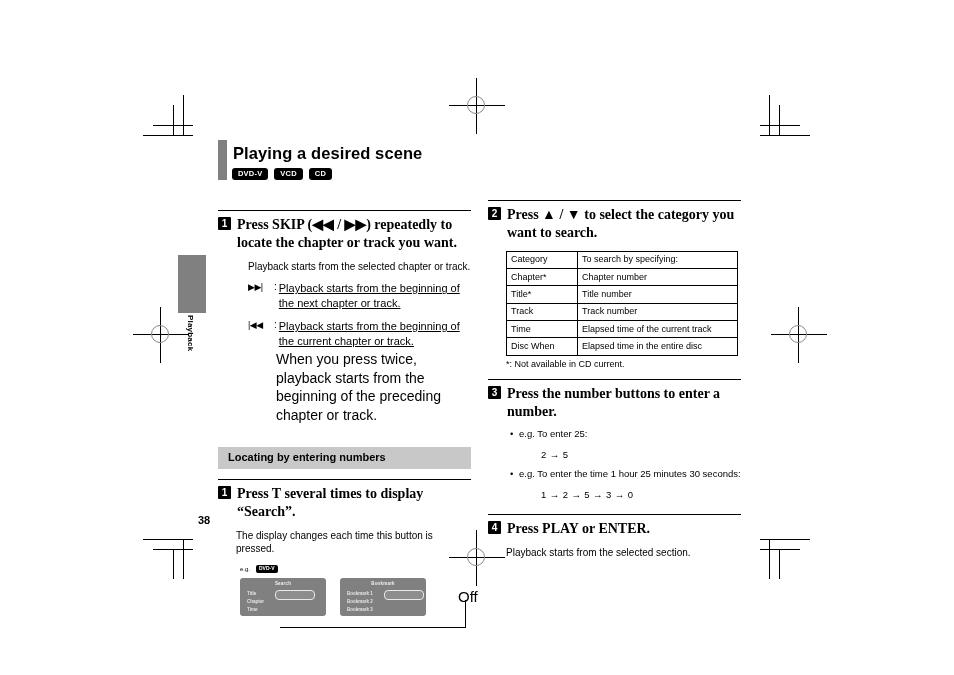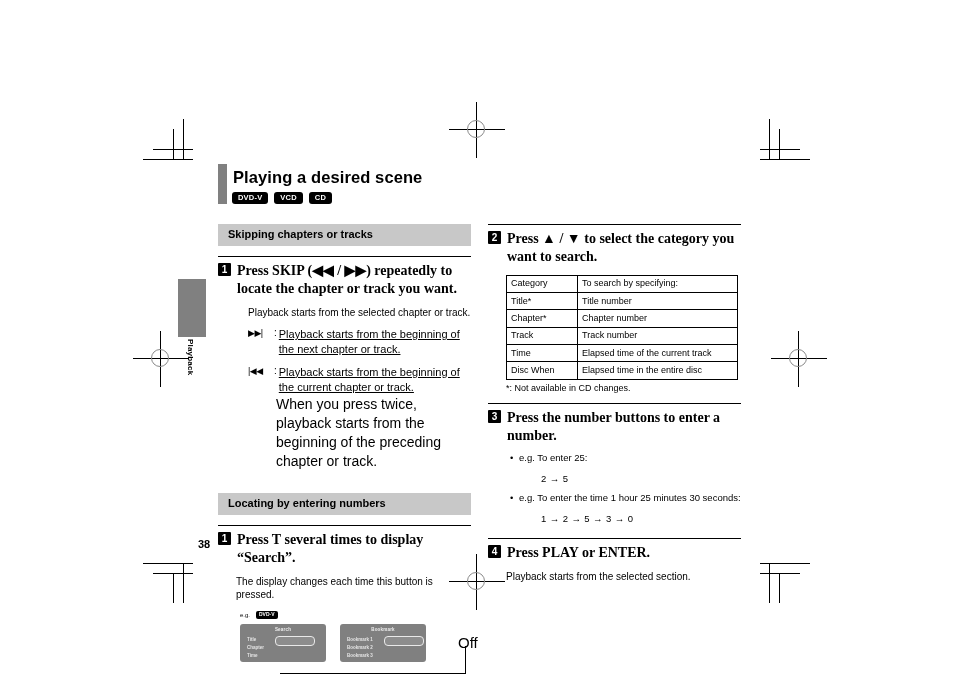--- a/index.html
+++ b/index.html
@@ -30,21 +30,21 @@
     border: 1px solid #8a8a8a; box-sizing: border-box;
   }
   .reg-mark .rh {
     position: absolute; left: 0; top: 27px; width: 56px; height: 1px; background: #000;
   }
   .reg-mark .rv {
     position: absolute; top: 0; left: 27px; height: 56px; width: 1px; background: #000;
   }
 
   
-  .page { position: absolute; left: 0; top: 0; width: 954px; height: 529px; margin-top: 24px; }
+  .page { position: absolute; left: 0; top: 0; width: 954px; height: 529px; }
 
   
   .title-bar-accent {
     position: absolute; left: 218px; top: 140px;
     width: 9px; height: 40px; background: #808080;
   }
   .page-title {
     position: absolute; left: 233px; top: 144px;
     font-size: 16.5px; font-weight: bold; letter-spacing: 0.1px;
     white-space: nowrap;
@@ -243,21 +243,20 @@
     <span class="disc-badge">VCD</span>
     <span class="disc-badge">CD</span>
   </div>
 
   <div class="side-tab"></div>
   <div class="side-tab-label">Playback</div>
   <div class="folio">38</div>
 
   <div class="col-left">
 
-    <div class="sec-head">Skipping chapters or tracks</div>
     <div class="rule-thick"></div>
 
     <div class="step">
       <span class="step-num">1</span>
       <span class="step-text">Press SKIP (◀◀ / ▶▶) repeatedly to locate the chapter or track you want.</span>
     </div>
 
     <div class="body-text indent-30">Playback starts from the selected chapter or track.</div>
 
     <div class="def-row">
@@ -324,42 +323,42 @@
       <span class="step-text">Press ▲ / ▼ to select the category you want to search.</span>
     </div>
 
     <table class="cat-table">
       <tbody>
           <tr>
         <td class="c1">Category</td>
         <td>To search by specifying:</td>
       </tr>
       <tr>
+        <td class="c1">Chapter*</td>
+        <td>Chapter number</td>
+      </tr>
+      <tr>
         <td class="c1">Title*</td>
         <td>Title number</td>
       </tr>
       <tr>
-        <td class="c1">Chapter*</td>
-        <td>Chapter number</td>
-      </tr>
-      <tr>
         <td class="c1">Track</td>
         <td>Track number</td>
       </tr>
       <tr>
         <td class="c1">Time</td>
         <td>Elapsed time of the current track</td>
       </tr>
       <tr>
         <td class="c1">Disc When</td>
         <td>Elapsed time in the entire disc</td>
       </tr>
     </tbody>
       </table>
-    <div class="table-note">*: Not available in CD changes.</div>
+    <div class="table-note">*: Not available in CD current.</div>
 
     <div style="height:10px;"></div>
     <div class="rule-thin"></div>
     <div class="step">
       <span class="step-num">3</span>
       <span class="step-text">Press the number buttons to enter a number.</span>
     </div>
 
     <div class="bullet-row">
       <span class="bullet-dot">•</span>

